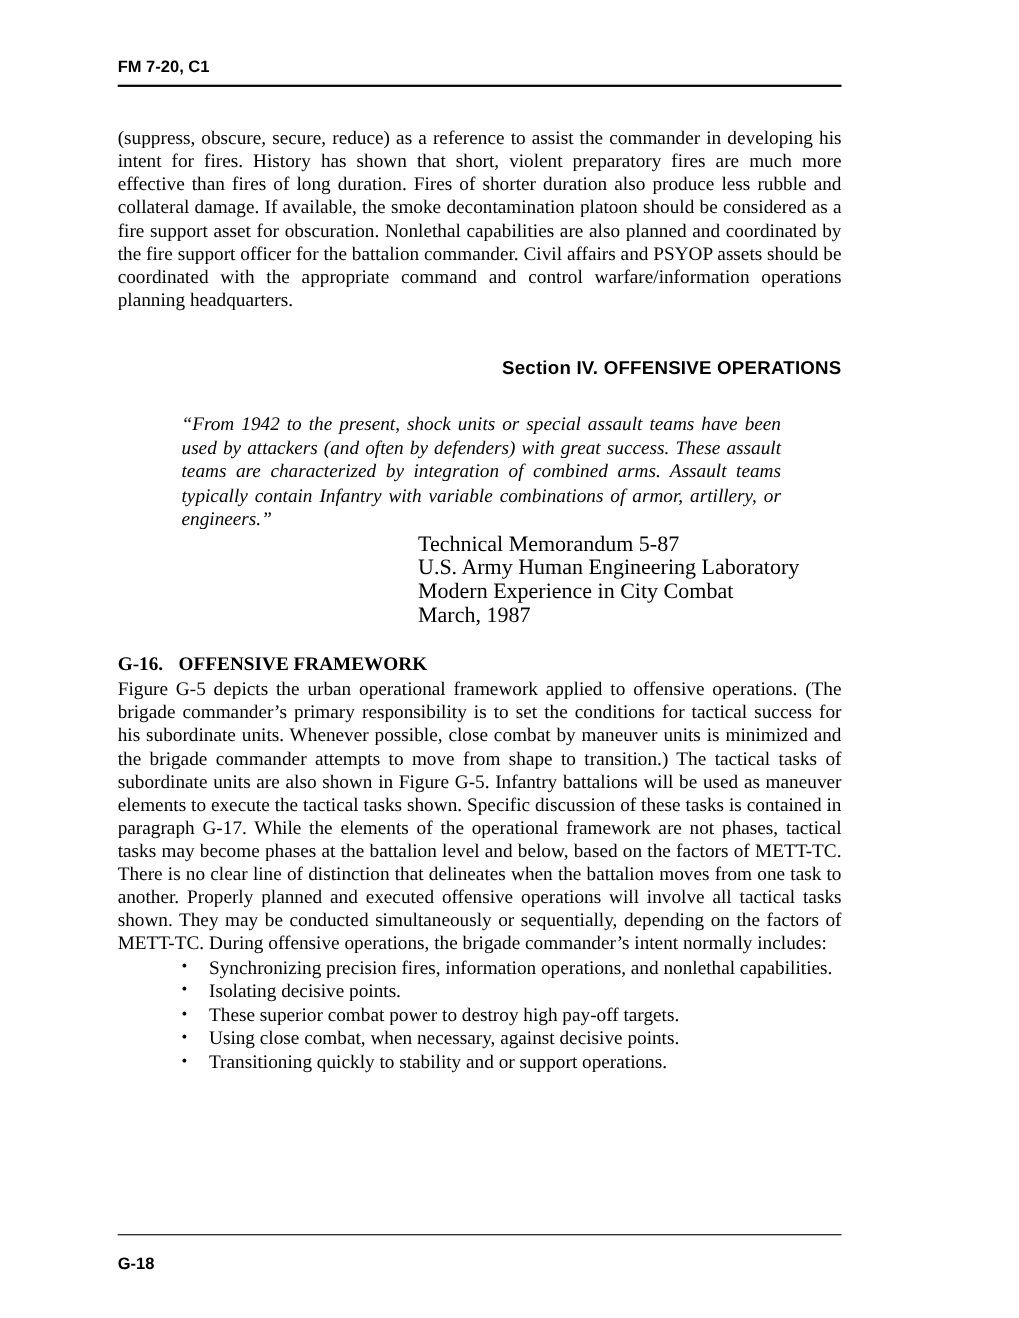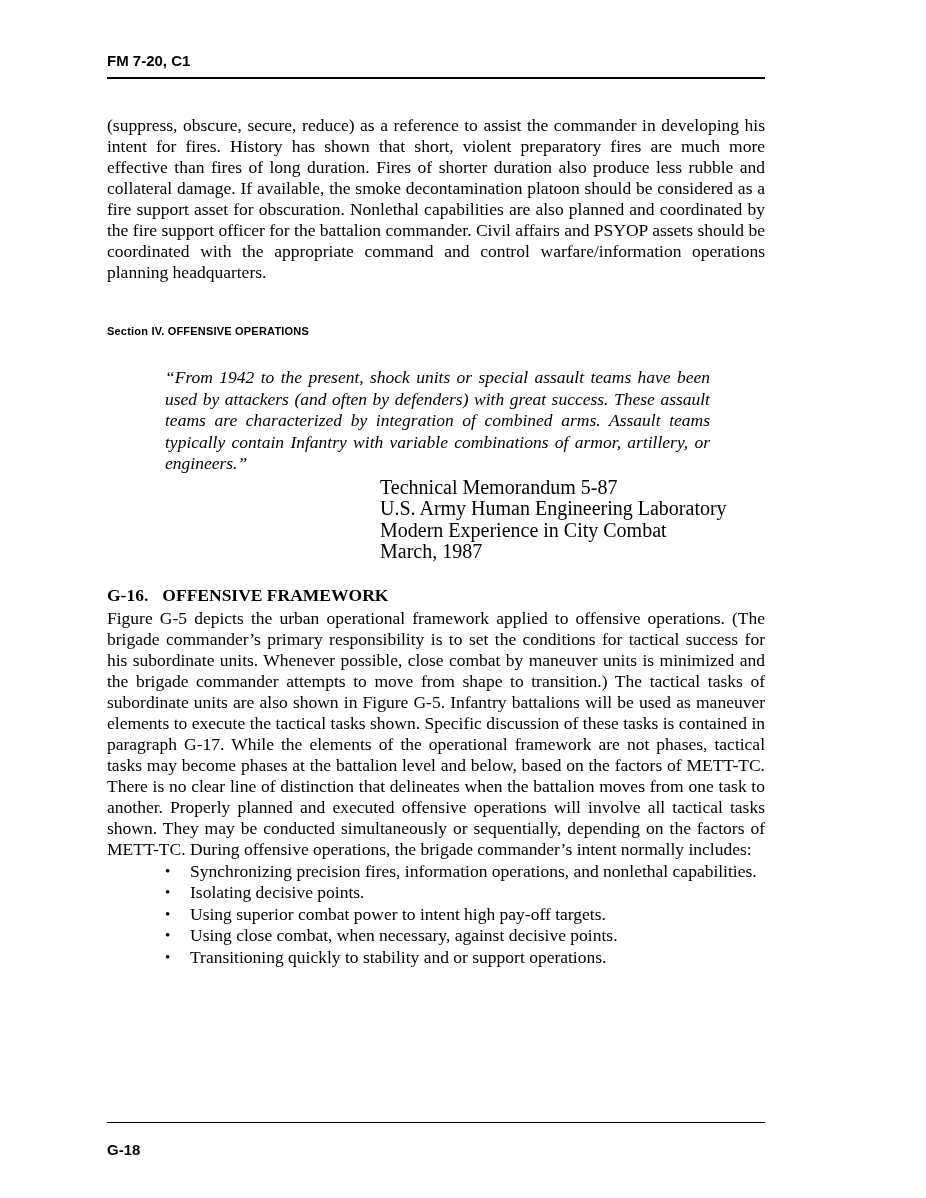--- a/index.html
+++ b/index.html
@@ -31,24 +31,24 @@
     border-bottom: 2px solid #000000;
   }
   .body-para {
     margin-top: 36px;
     font-size: 17.5px;
     line-height: 21px;
     text-align: justify;
   }
   .section-title {
     margin-top: 42px;
-    text-align: left;
+    text-align: right;
     font-family: "Liberation Sans", sans-serif;
     font-weight: bold;
-    font-size: 11px;
+    font-size: 17px;
     letter-spacing: 0.2px;
   }
   .quote {
     margin-top: 30px;
     margin-left: 58px;
     margin-right: 55px;
     font-style: italic;
     font-size: 17.5px;
     line-height: 21.5px;
     text-align: justify;
@@ -140,21 +140,21 @@
       <li>
         <span class="marker">•</span>
         <span>Synchronizing precision fires, information operations, and nonlethal capabilities.</span>
       </li>
       <li>
         <span class="marker">•</span>
         <span>Isolating decisive points.</span>
       </li>
       <li>
         <span class="marker">•</span>
-        <span>Using superior combat power to intent high pay-off targets.</span>
+        <span>These superior combat power to destroy high pay-off targets.</span>
       </li>
       <li>
         <span class="marker">•</span>
         <span>Using close combat, when necessary, against decisive points.</span>
       </li>
       <li>
         <span class="marker">•</span>
         <span>Transitioning quickly to stability and or support operations.</span>
       </li>
     </ul>

